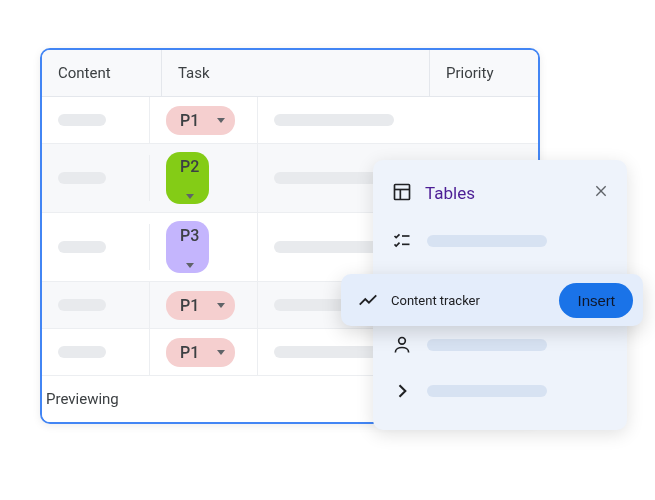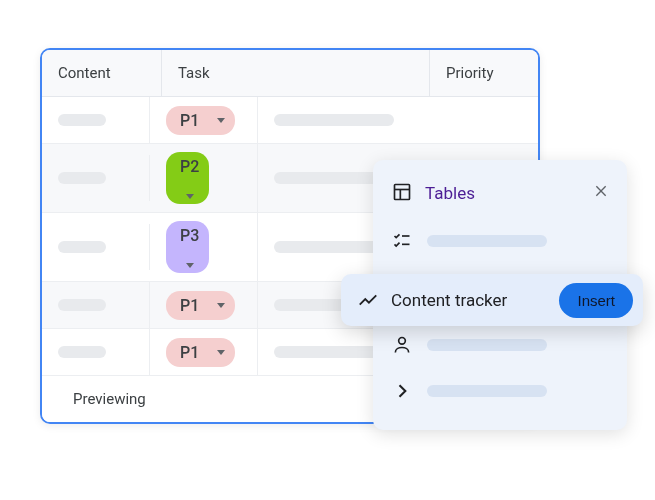--- a/index.html
+++ b/index.html
@@ -36,21 +36,21 @@
 .sk-task-short { width: 120px; }
 .sk-task-long { width: 200px; }
 
 .chip { display: inline-flex; align-items: center; gap: 18px; padding: 5px 10px 5px 14px; border-radius: 14px; font-size: 16px; font-weight: 500; color: #3c4043; }
 .chip .caret { width: 0; height: 0; border-left: 4px solid transparent; border-right: 4px solid transparent; border-top: 5px solid #5f6368; }
 .chip-p0 { background: #f1d4ea; }
 .chip-p1 { background: #f5cfcf; }
 .chip-p2 { background: #84cc16; flex-direction: column; }
 .chip-p3 { background: #c4b5fd; flex-direction: column; }
 
-.footer { padding: 14px 31px; font-size: 15px; color: #3c4043; background: #fff; }
+.footer { padding: 14px 4px; font-size: 15px; color: #3c4043; background: #fff; }
 
 .panel {
   position: absolute;
   right: 28px;
   top: 160px;
   width: 254px;
   background: #eef3fb;
   border-radius: 10px;
   box-shadow: 0 4px 18px rgba(0,0,0,0.12);
   padding: 14px 0 16px;
@@ -69,21 +69,21 @@
   width: 302px;
   height: 52px;
   background: #e4edfb;
   border-radius: 10px;
   box-shadow: 0 6px 20px rgba(0,0,0,0.16);
   display: flex;
   align-items: center;
   padding: 0 10px 0 16px;
   gap: 12px;
 }
-.active-row .label { font-size: 17px; color: #202124; flex: 1; }
+.active-row .label { font-size: 13px; color: #202124; flex: 1; }
 .insert-btn { background: #1a73e8; color: #0f172a; border: none; border-radius: 20px; padding: 9px 18px; font-size: 15px; font-weight: 500; cursor: pointer; }
 </style>
 </head>
 <body>
 
 <div class="table-container">
   <div class="thead">
     <div class="th col-content">Content</div>
     <div class="th col-task">Task</div>
     <div class="th col-priority">Priority</div>

